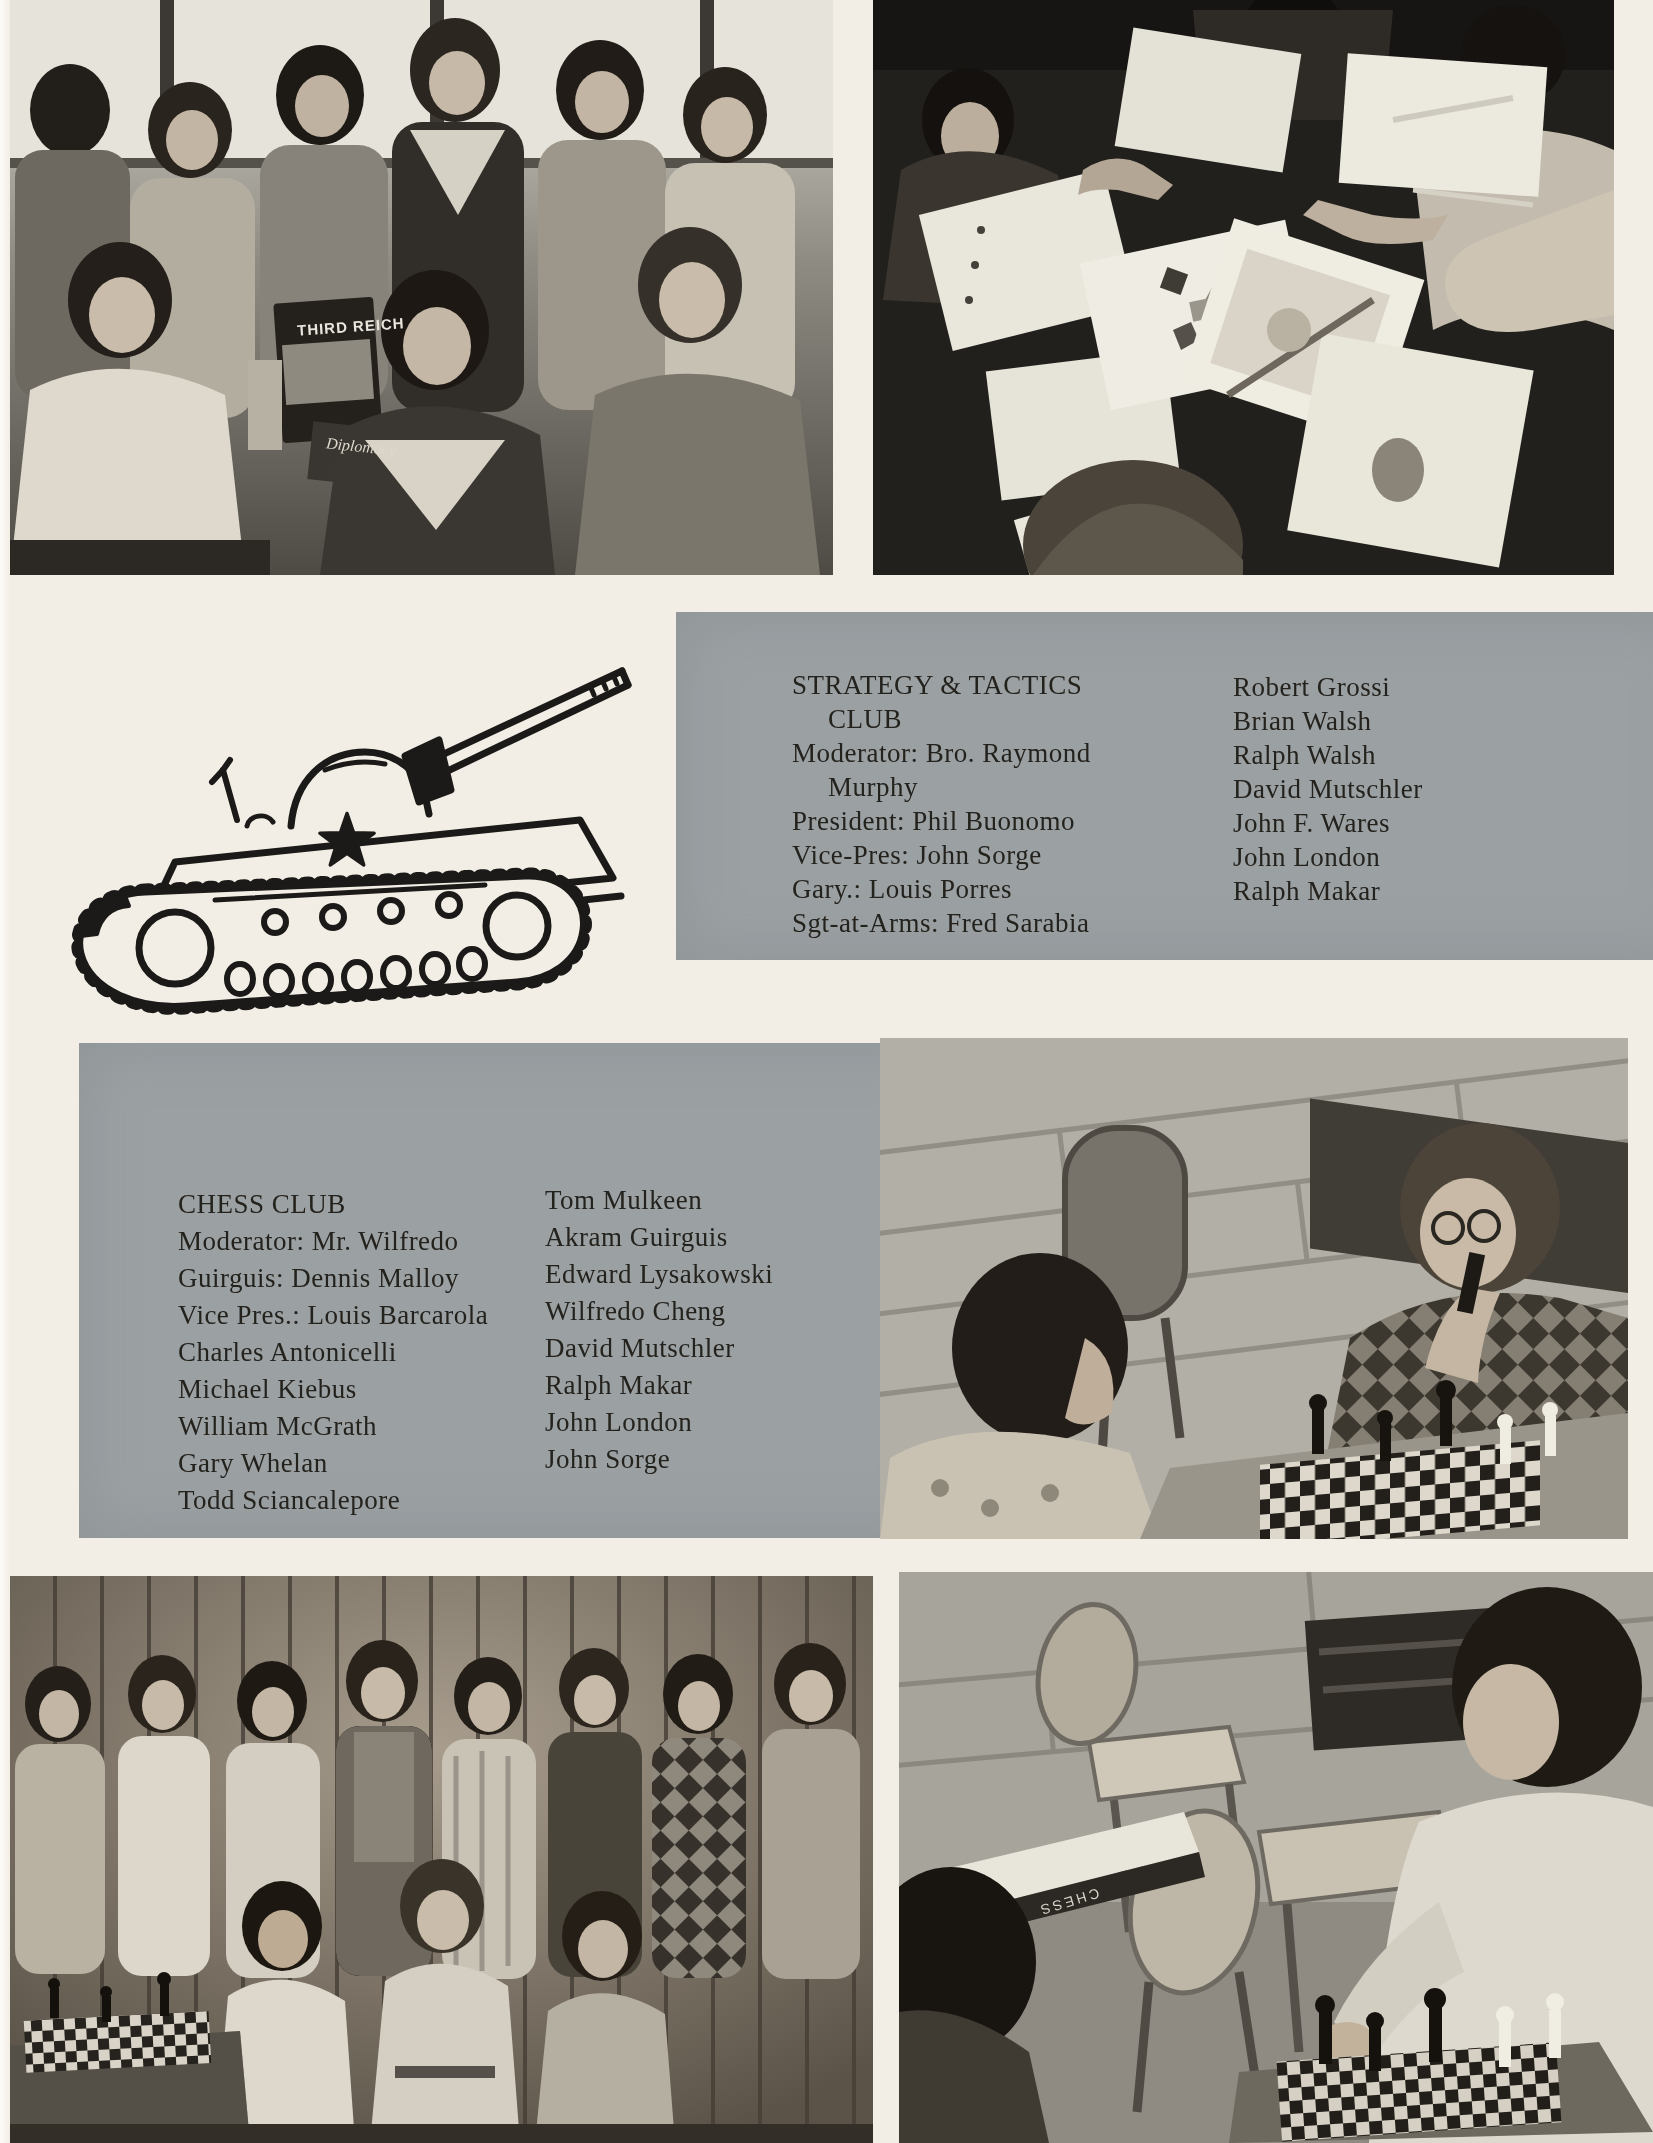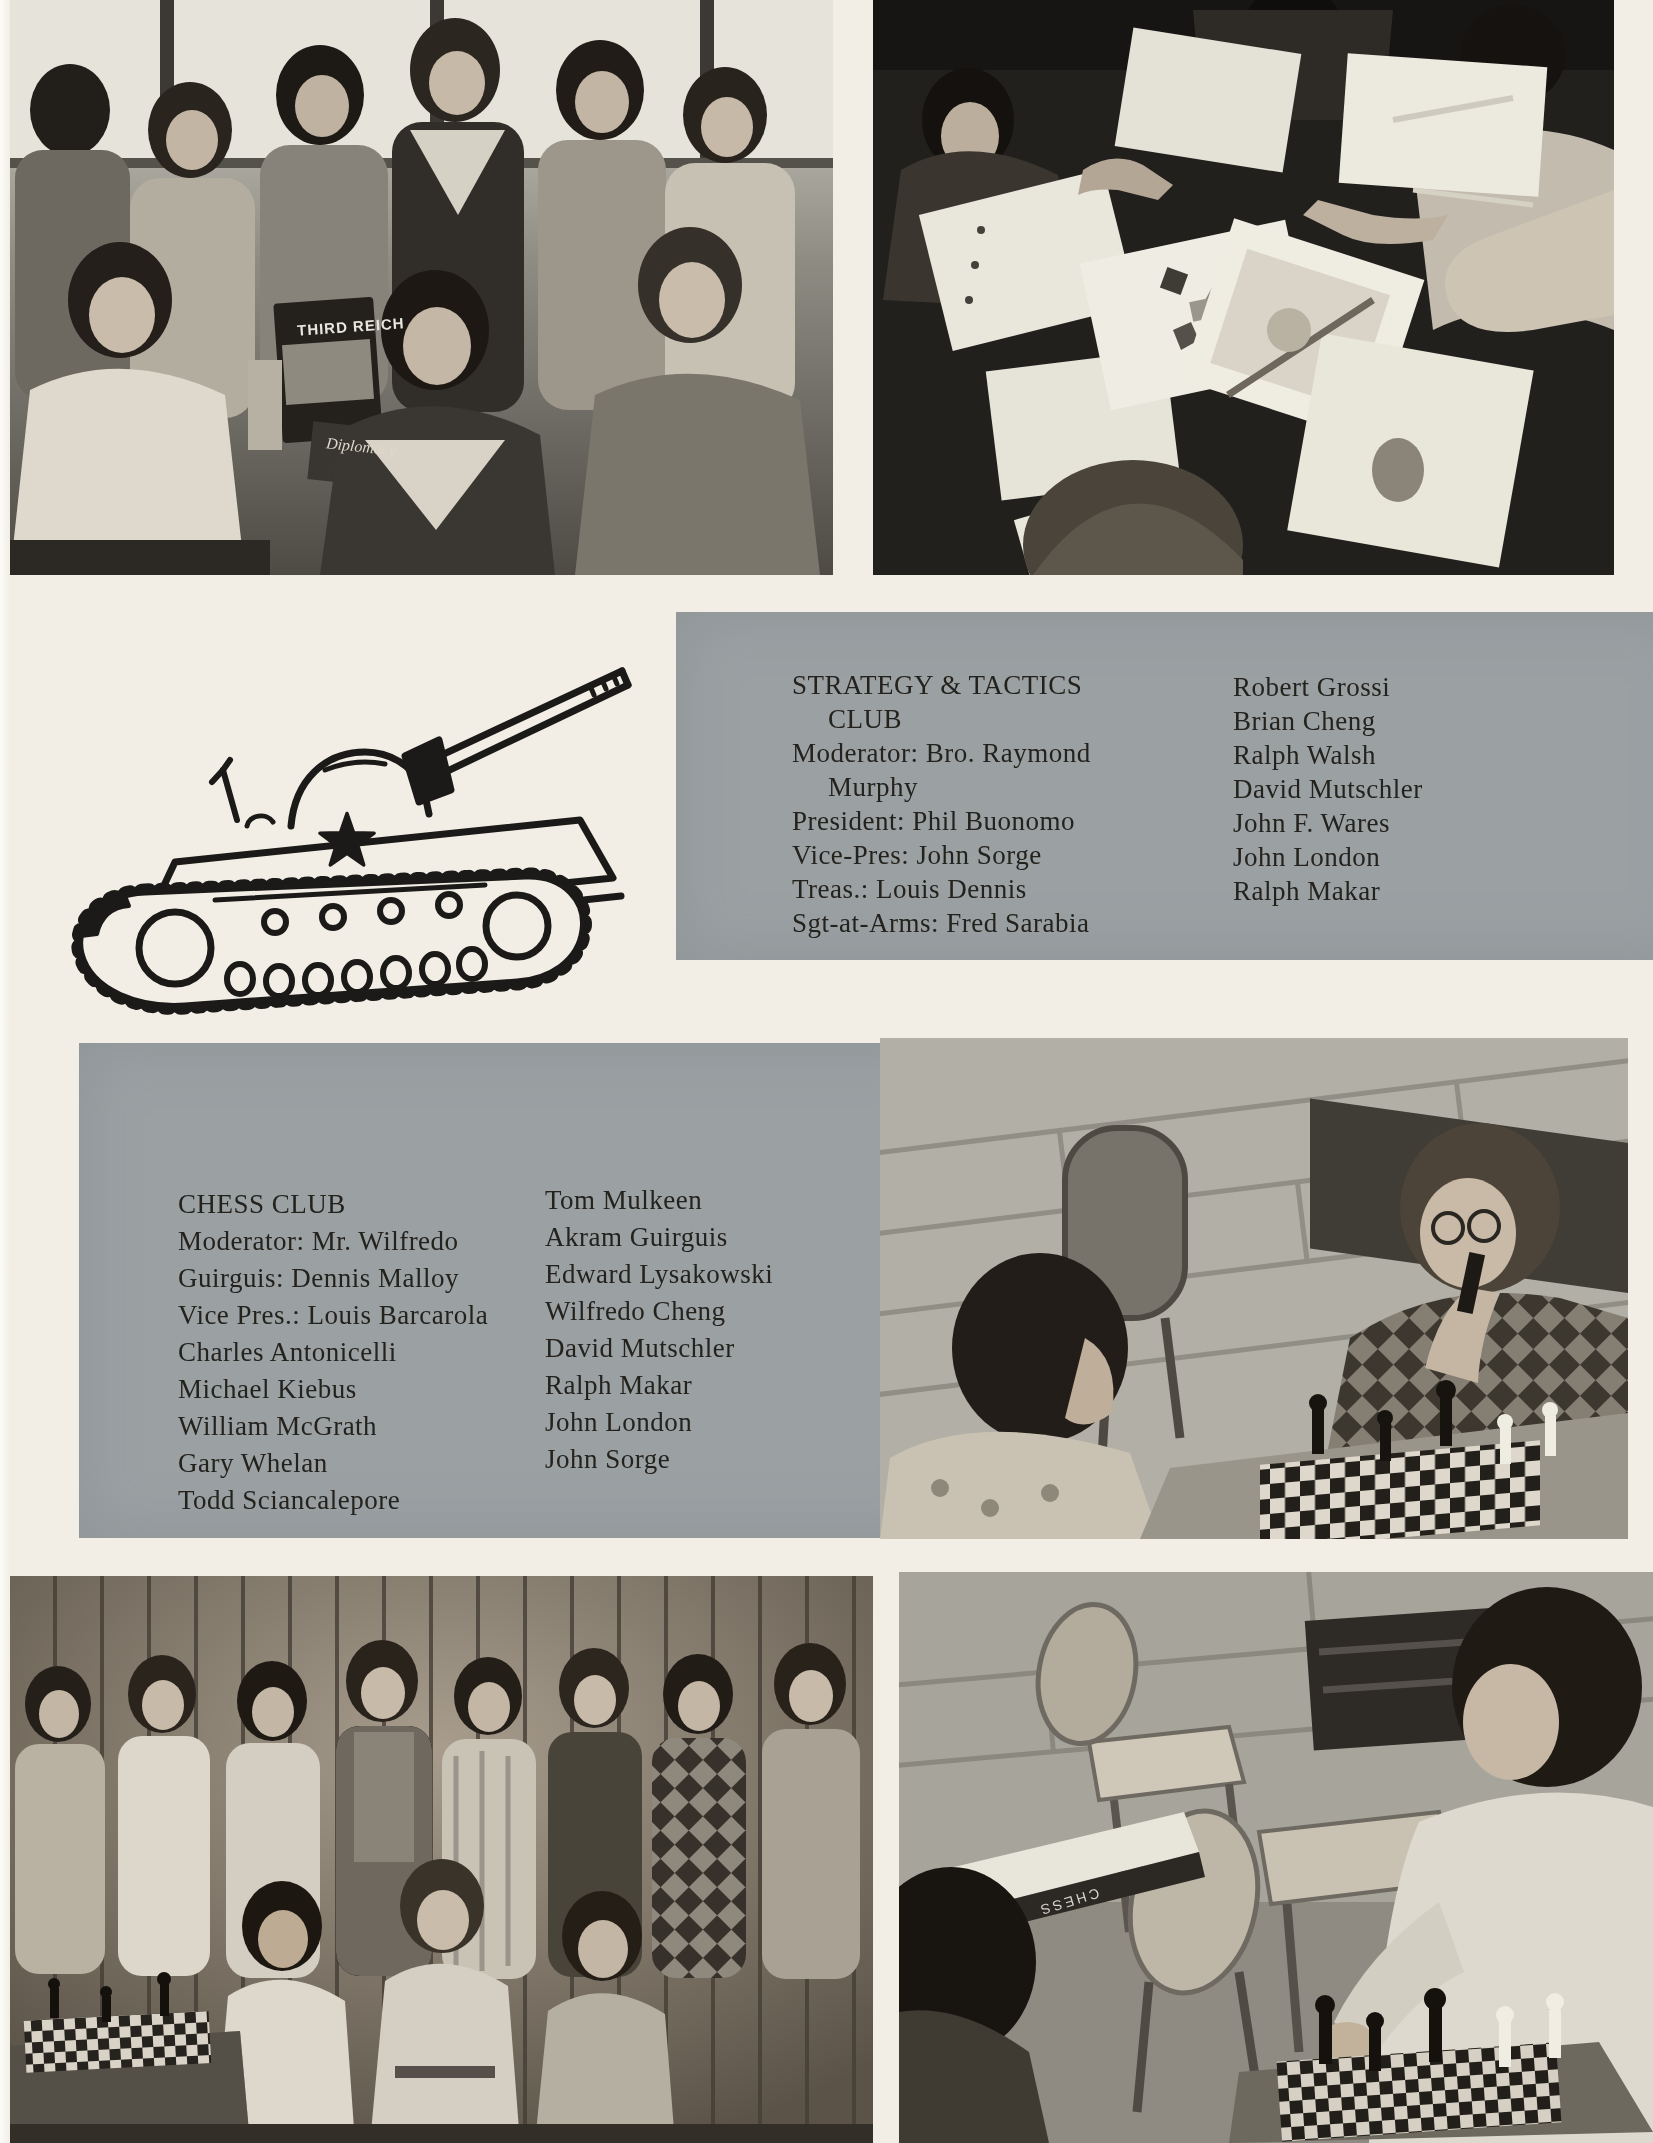--- a/index.html
+++ b/index.html
@@ -178,26 +178,26 @@
   </div>
 
   <div class="panel" id="panel-strategy">
     <div class="col" id="strategy-col1">
         <div class="line">STRATEGY &amp; TACTICS</div>
         <div class="line ind">CLUB</div>
         <div class="line">Moderator: Bro. Raymond</div>
         <div class="line ind">Murphy</div>
         <div class="line">President: Phil Buonomo</div>
         <div class="line">Vice-Pres: John Sorge</div>
-        <div class="line">Treas.: Louis Dennis</div>
+        <div class="line">Gary.: Louis Porres</div>
         <div class="line">Sgt-at-Arms: Fred Sarabia</div>
       </div>
     <div class="col" id="strategy-col2">
         <div class="line">Robert Grossi</div>
-        <div class="line">Brian Cheng</div>
+        <div class="line">Brian Walsh</div>
         <div class="line">Ralph Walsh</div>
         <div class="line">David Mutschler</div>
         <div class="line">John F. Wares</div>
         <div class="line">John London</div>
         <div class="line">Ralph Makar</div>
       </div>
   </div>
 
   <div id="tank-art">
     <svg viewBox="0 0 630 405">

